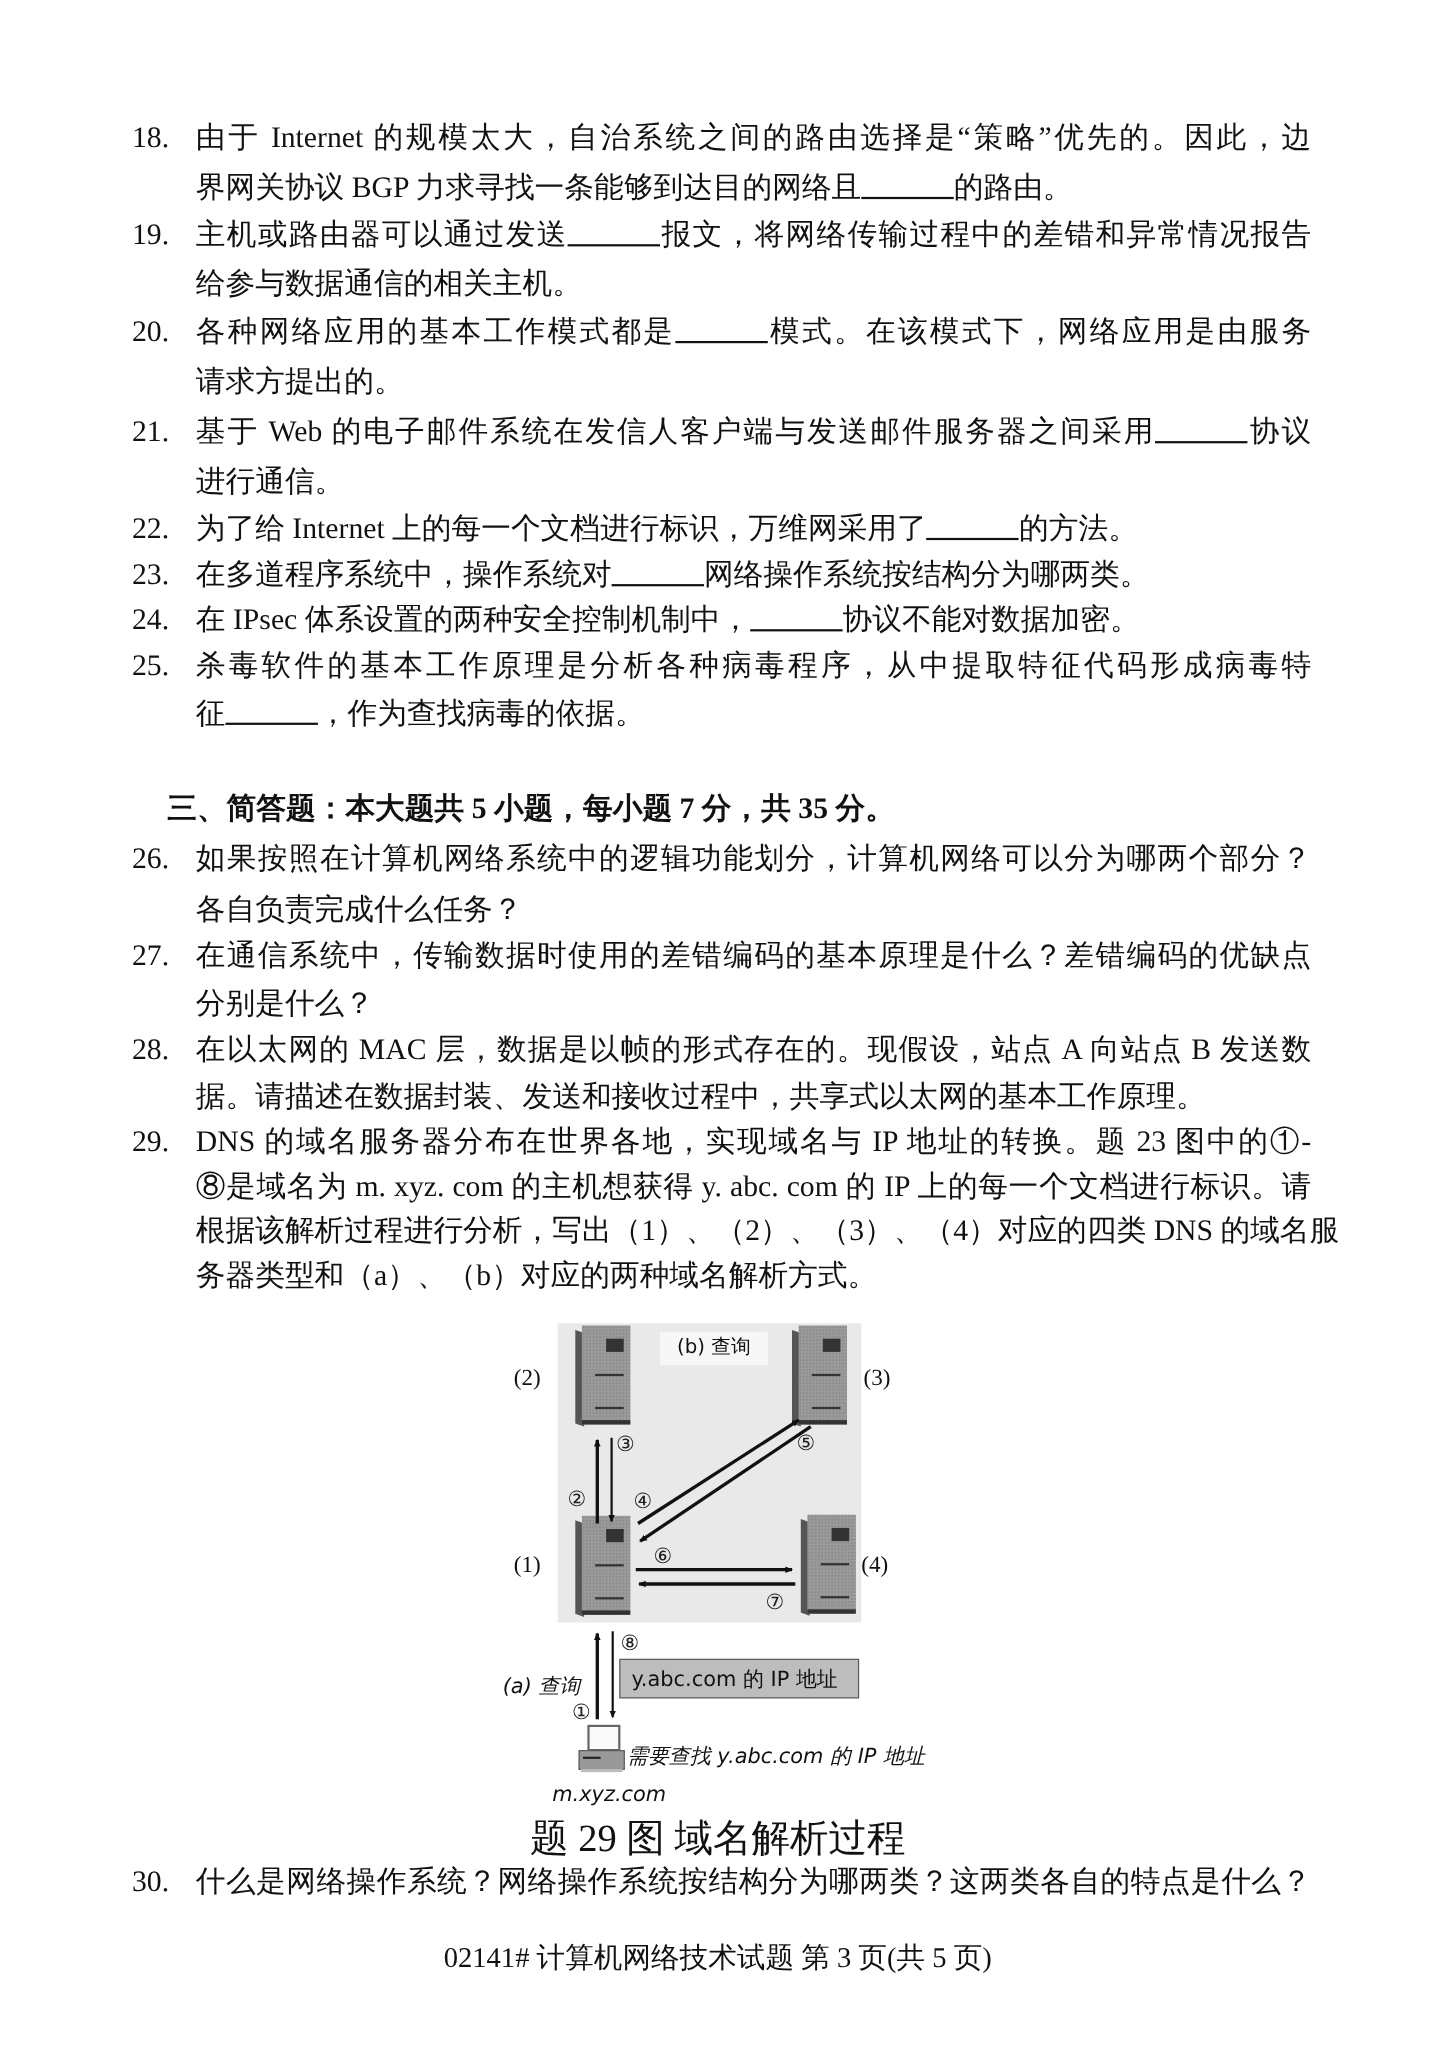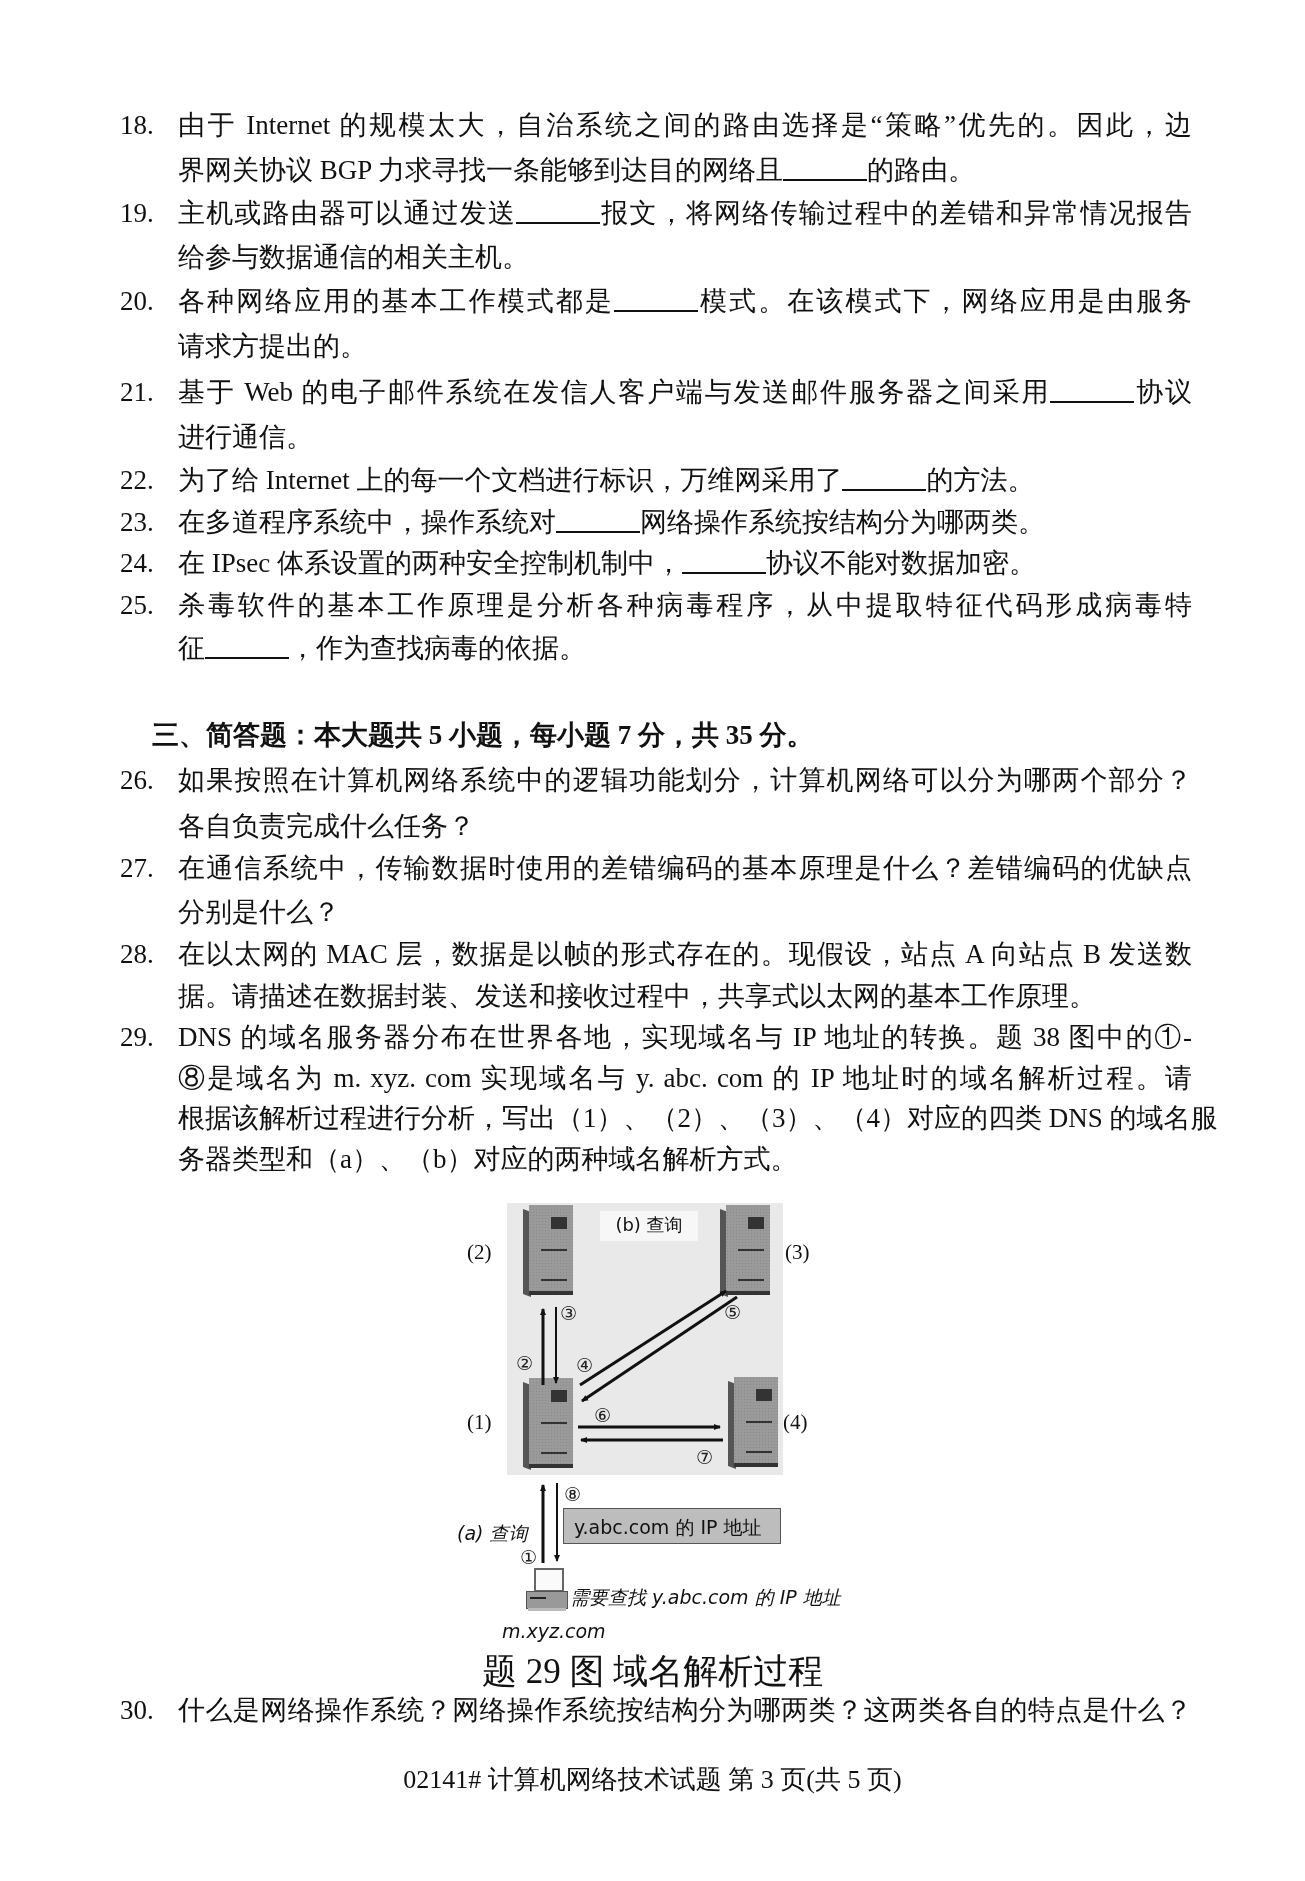--- a/index.html
+++ b/index.html
@@ -137,24 +137,24 @@
     <span class="txt">在以太网的 MAC 层，数据是以帧的形式存在的。现假设，站点 A 向站点 B 发送数</span>
   </div>
   <div class="ln" style="top:976px">
     <span class="txt short">据。请描述在数据封装、发送和接收过程中，共享式以太网的基本工作原理。</span>
   </div>
 </div>
 
 <div>
   <div class="ln" style="top:1017px">
     <span class="num">29.</span>
-    <span class="txt">DNS 的域名服务器分布在世界各地，实现域名与 IP 地址的转换。题 38 图中的①-</span>
+    <span class="txt">DNS 的域名服务器分布在世界各地，实现域名与 IP 地址的转换。题 23 图中的①-</span>
   </div>
   <div class="ln" style="top:1058px">
-    <span class="txt">⑧是域名为 m. xyz. com 实现域名与 y. abc. com 的 IP 地址时的域名解析过程。请</span>
+    <span class="txt">⑧是域名为 m. xyz. com 的主机想获得 y. abc. com 的 IP 上的每一个文档进行标识。请</span>
   </div>
   <div class="ln" style="top:1098px">
     <span class="txt">根据该解析过程进行分析，写出（1）、（2）、（3）、（4）对应的四类 DNS 的域名服</span>
   </div>
   <div class="ln" style="top:1139px">
     <span class="txt short">务器类型和（a）、（b）对应的两种域名解析方式。</span>
   </div>
 </div>
 
 <div id="diagram">

